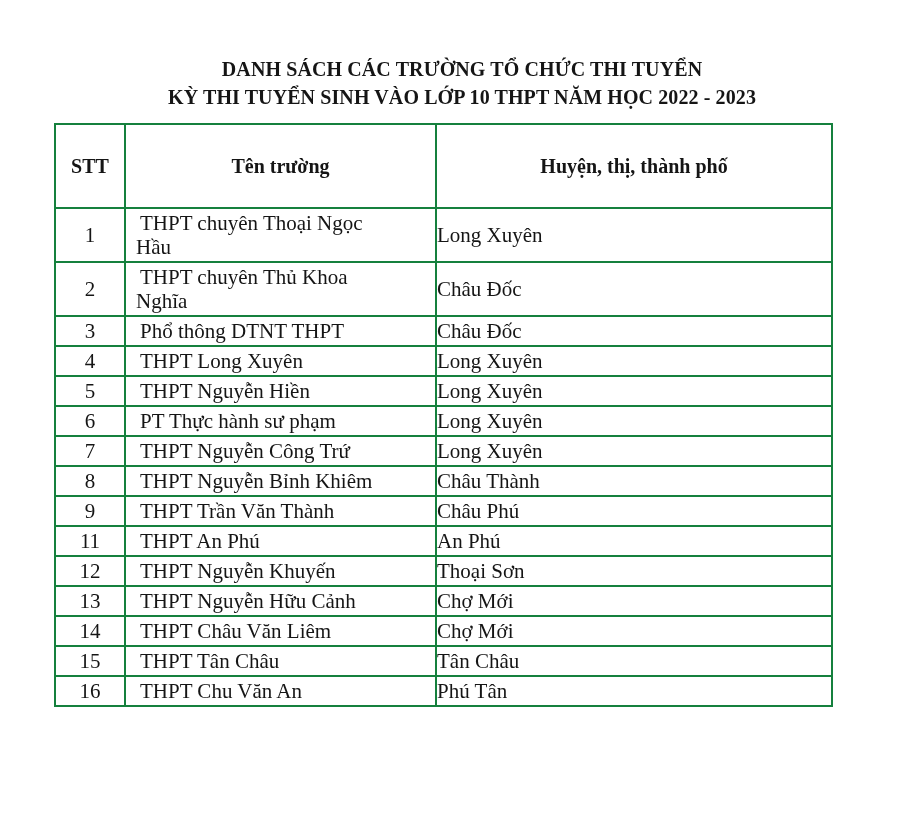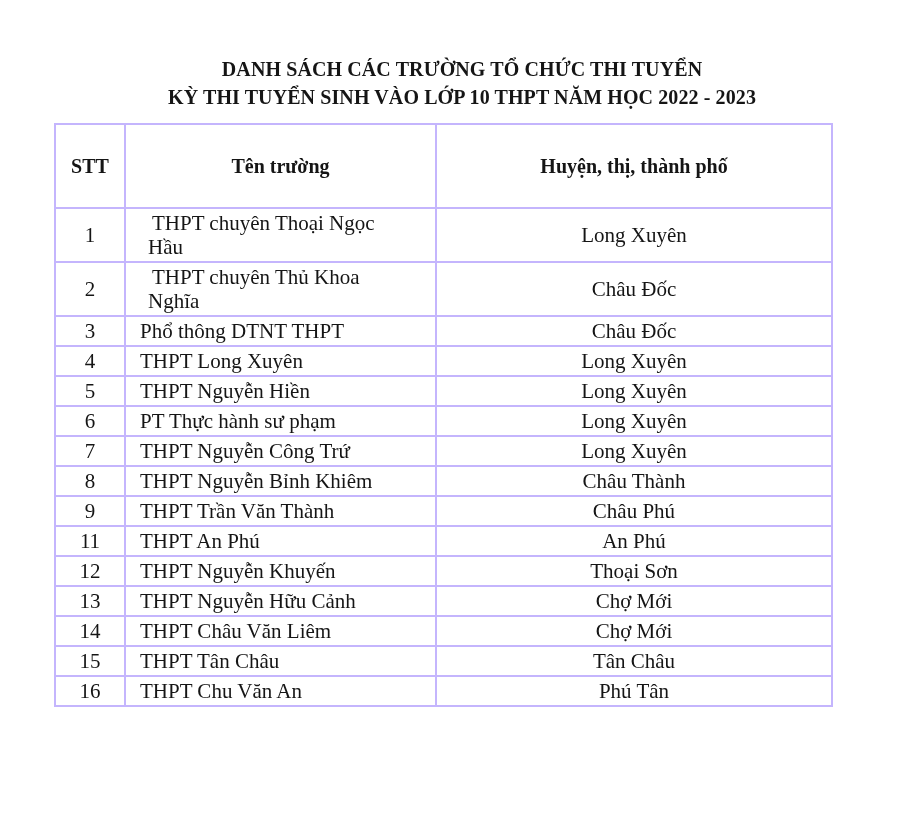--- a/index.html
+++ b/index.html
@@ -31,21 +31,21 @@
     }
     table.schools {
       position: absolute;
       left: 54px;
       top: 123px;
       width: 777px;
       border-collapse: collapse;
       table-layout: fixed;
     }
     table.schools td, table.schools th {
-      border: 2px solid #c4b5fd;
+      border: 2px solid #15803d;
       padding: 0;
       font-size: 21px;
       line-height: 24px;
     }
     table.schools th {
       font-weight: bold;
       height: 82px;
       text-align: center;
       vertical-align: middle;
       font-size: 20px;
@@ -59,26 +59,26 @@
     }
     td.name {
       text-align: left;
       padding-left: 14px !important;
       vertical-align: middle;
     }
     td.name.two-line {
       padding-left: 10px !important;
     }
     td.district {
-      text-align: center;
+      text-align: left;
       vertical-align: middle;
     }
     tr.row-single td { height: 28px; }
     tr.row-double td { height: 52px; }
-    .name-text { display: block; margin-left: 12px; }
+    .name-text { display: block; }
     .name-text .indent { padding-left: 4px; }
   </style>
 </head>
 <body>
 
 <div class="title-block">
   <span class="title-line">DANH SÁCH CÁC TRƯỜNG TỔ CHỨC THI TUYỂN</span>
   <span class="title-line">KỲ THI TUYỂN SINH VÀO LỚP 10 THPT NĂM HỌC 2022 - 2023</span>
 </div>
 

